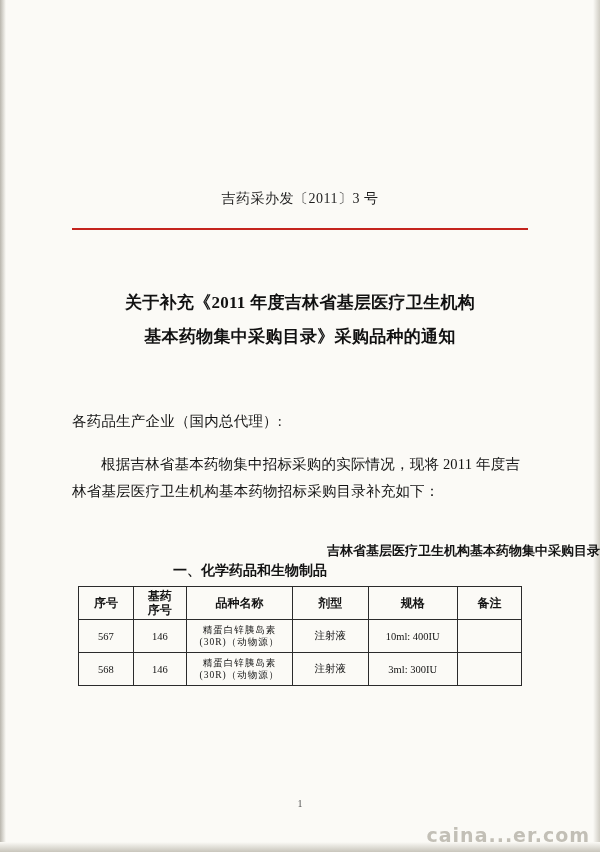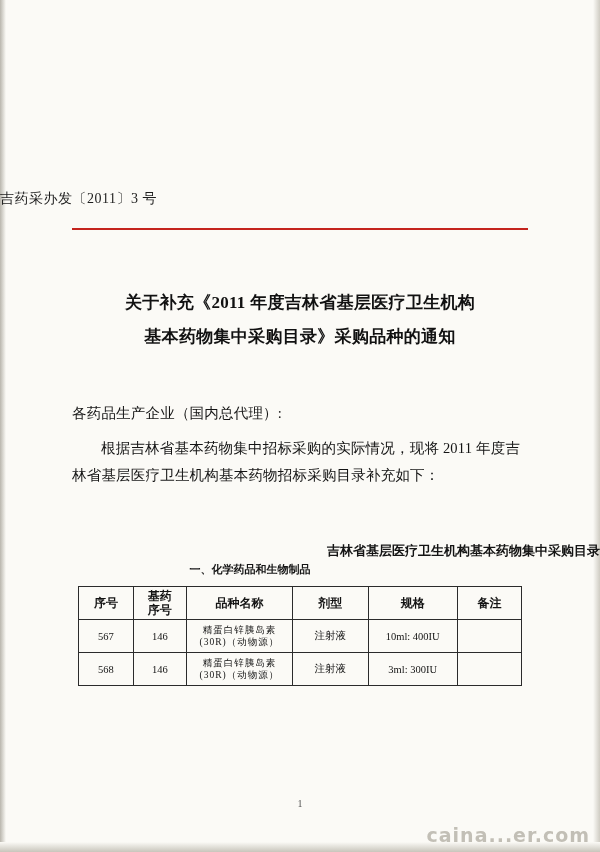--- a/index.html
+++ b/index.html
@@ -41,20 +41,21 @@
     letter-spacing: 0.5px;
     font-family: "DejaVu Serif", serif;
     text-shadow: 0 0 1px rgba(196,35,29,0.35);
   }
 
   .doc-number {
     position: absolute;
     top: 190px;
     left: 0;
     width: 600px;
+    text-align: center;
     font-size: 14px;
     color: #1d1d1d;
     letter-spacing: 0.5px;
   }
 
   .red-rule {
     position: absolute;
     top: 228px;
     left: 72px;
     width: 456px;
@@ -79,39 +80,39 @@
     position: absolute;
     top: 392px;
     left: 72px;
     width: 460px;
     font-size: 14.5px;
     color: #141414;
     line-height: 27px;
     letter-spacing: 0.2px;
   }
   .body-block .p-indent { text-indent: 2em; }
-  .body-block p { margin: 8px 0 2px 0; }
+  .body-block p { margin: 16px 0 2px 0; }
 
   .table-title {
     position: absolute;
     top: 542px;
     left: 0;
     width: 600px;
     text-align: right;
     font-size: 13px;
     font-weight: bold;
     color: #141414;
   }
   .table-subtitle {
     position: absolute;
     top: 562px;
     left: 0;
     width: 500px;
     text-align: center;
-    font-size: 11px;
+    font-size: 14px;
     font-weight: bold;
     color: #141414;
   }
 
   .data-table {
     position: absolute;
     top: 586px;
     left: 78px;
     width: 444px;
     border-collapse: collapse;

